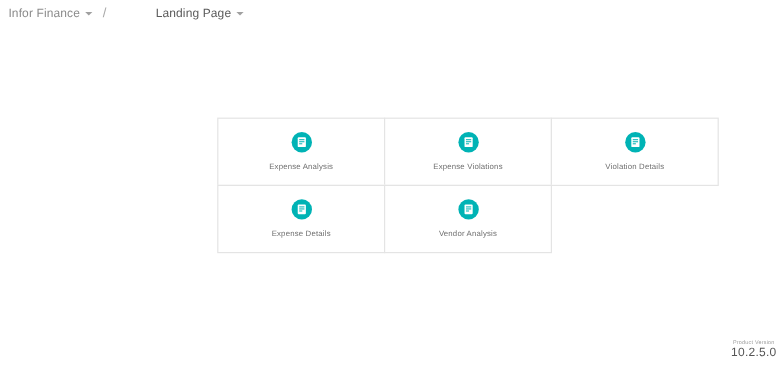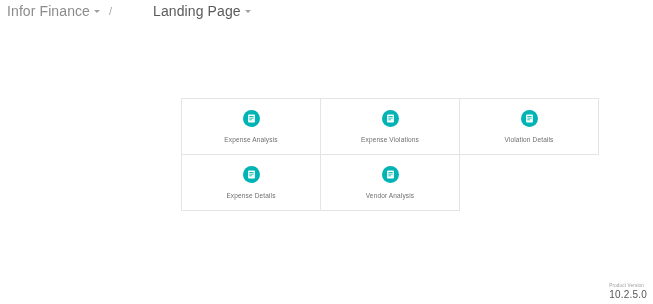--- a/index.html
+++ b/index.html
@@ -26,21 +26,21 @@
     align-items: center;
     padding-left: 7px;
     box-sizing: border-box;
   }
   .crumb {
     display: flex;
     align-items: center;
     white-space: nowrap;
   }
   .crumb-label {
-    font-size: 14px;
+    font-size: 10px;
     line-height: 13px;
     color: #8c8c8c;
     letter-spacing: 0.1px;
   }
   .crumb.current .crumb-label {
     color: #5b5b5b;
     padding-left: 35px;
   }
   .caret-icon {
     display: inline-block;
@@ -101,21 +101,21 @@
     color: #6e6e6e;
     letter-spacing: 0.15px;
     text-align: center;
   }
 
   
   .version-block {
     position: absolute;
     right: 6px;
     bottom: 3px;
-    text-align: left;
+    text-align: center;
   }
   .version-caption {
     font-size: 4.5px;
     line-height: 6px;
     color: #9a9a9a;
     letter-spacing: 0.2px;
     white-space: nowrap;
   }
   .version-number {
     font-size: 10px;

